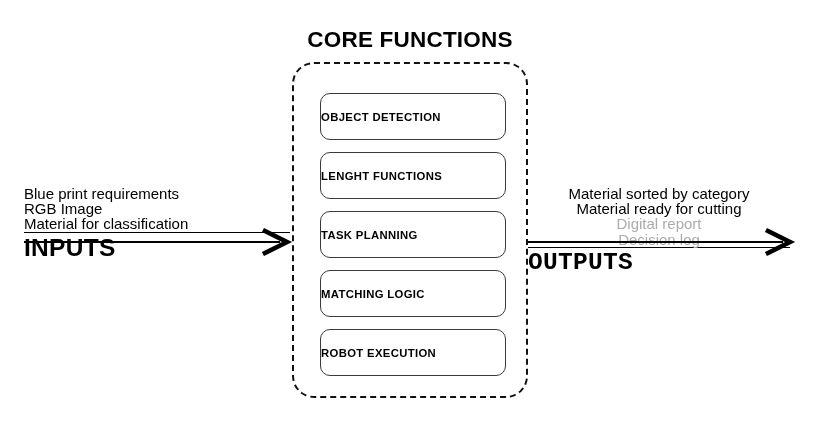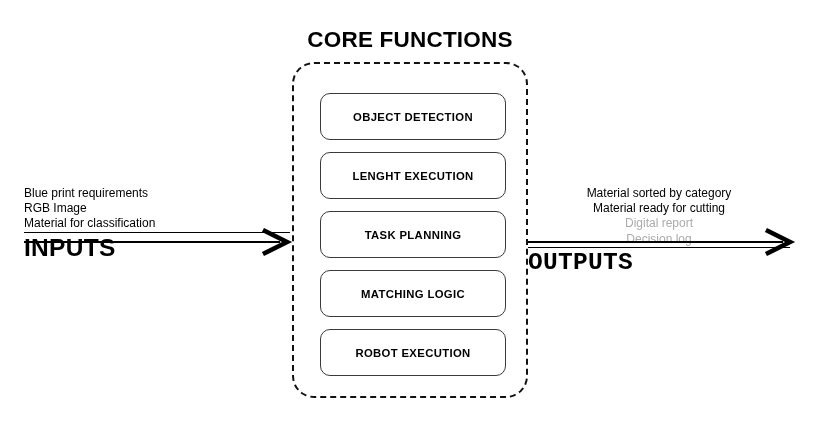--- a/index.html
+++ b/index.html
@@ -61,34 +61,33 @@
 
   .core-box {
     box-sizing: border-box;
     width: 186px;
     height: 47px;
     border: 1.3px solid #3a3a3a;
     border-radius: 10px;
     background: #ffffff;
     display: flex;
     align-items: center;
-    justify-content: center;
     font-size: 11.3px;
     font-weight: bold;
     letter-spacing: 0.35px;
     color: #000000;
     white-space: nowrap;
   }
 
   
   .io-block {
     position: absolute;
   }
   .io-list {
-    font-size: 12px;
+    font-size: 15px;
     line-height: 15.2px;
     color: #000000;
     white-space: nowrap;
   }
   .io-list .muted {
     color: #ababab;
   }
   .io-rule {
     height: 0;
     border-top: 1.6px solid #000000;
@@ -149,21 +148,21 @@
 
   <div class="core-title">CORE FUNCTIONS</div>
 
   <div class="core-container"></div>
 
   <div class="core-box-list">
     <div class="core-box">
       <span>OBJECT DETECTION</span>
     </div>
     <div class="core-box">
-      <span>LENGHT EXECUTION</span>
+      <span>LENGHT FUNCTIONS</span>
     </div>
     <div class="core-box">
       <span>TASK PLANNING</span>
     </div>
     <div class="core-box">
       <span>MATCHING LOGIC</span>
     </div>
     <div class="core-box">
       <span>ROBOT EXECUTION</span>
     </div>

